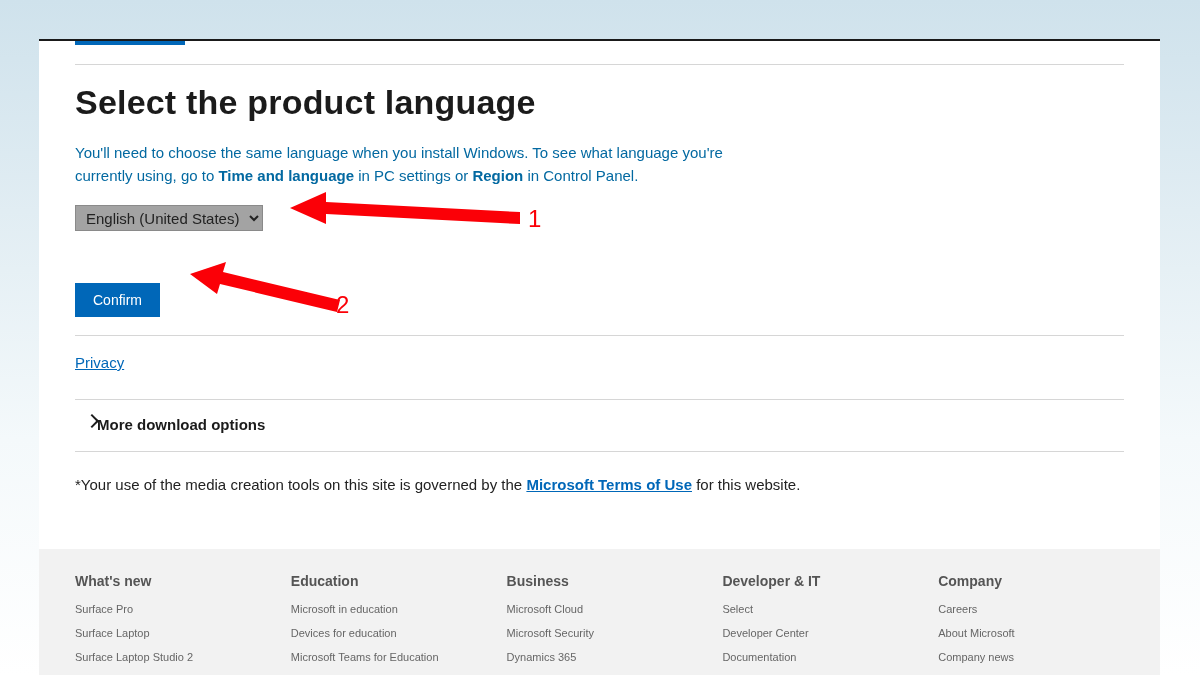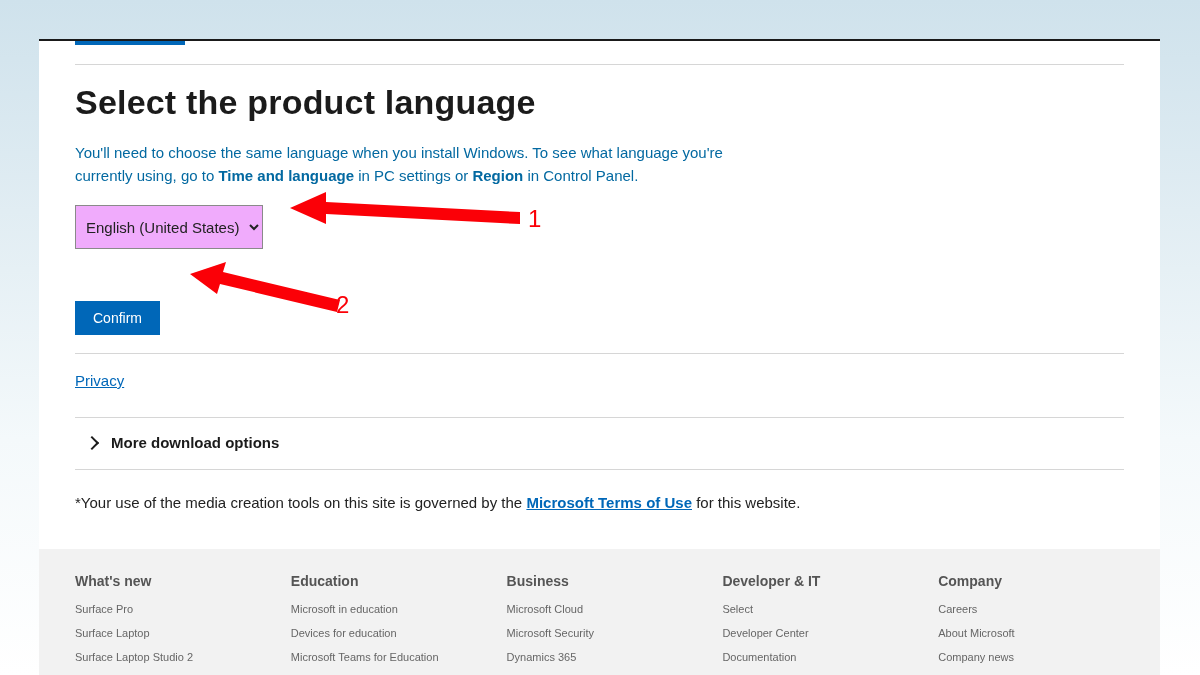--- a/index.html
+++ b/index.html
@@ -55,23 +55,23 @@
   }
   .desc b { font-weight: 600; }
   .select-wrap {
     display: inline-block;
   }
   select.lang {
     font-family: inherit;
     font-size: 15px;
     padding: 3px 6px;
     border: 1px solid #8a8a8a;
-    background: #f0abfc;
+    background: #a3a3a3;
     color: #222;
-    height: 44px;
+    height: 26px;
   }
   .confirm-btn {
     display: inline-block;
     margin-top: 52px;
     background: #0067b8;
     color: #fff;
     border: none;
     font-size: 14px;
     padding: 9px 18px;
     cursor: pointer;
@@ -80,22 +80,20 @@
   .rule.after-confirm { margin-top: 18px; }
   .privacy-link {
     display: inline-block;
     margin: 18px 0 28px 0;
     color: #0067b8;
     text-decoration: underline;
     font-size: 15px;
   }
   .expander {
     display: flex;
-    align-items: center;
-    gap: 14px;
     padding: 16px 0 18px 8px;
     border-top: 1px solid #d6d6d6;
     border-bottom: 1px solid #d6d6d6;
     cursor: pointer;
   }
   .chevron {
     width: 10px;
     height: 10px;
     border-right: 2px solid #1b1b1b;
     border-bottom: 2px solid #1b1b1b;

